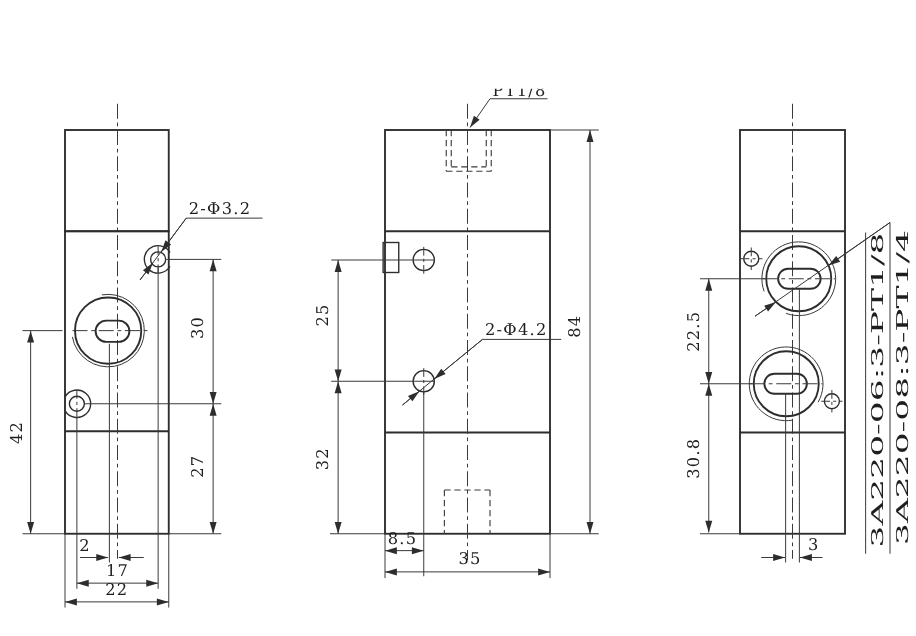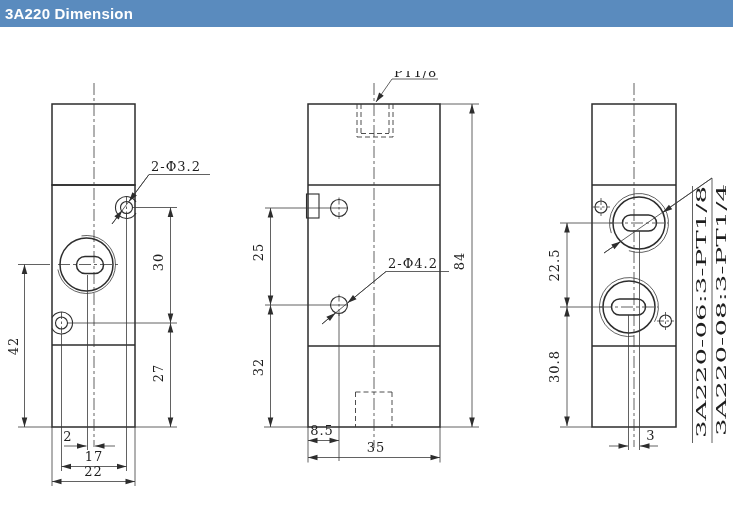--- a/index.html
+++ b/index.html
@@ -17,23 +17,20 @@
   .cl{stroke:#3a3a3a;stroke-width:0.8;fill:none;stroke-dasharray:12 3 3 3;}
   .cls{stroke:#3a3a3a;stroke-width:0.8;fill:none;stroke-dasharray:7 2.5 2.5 2.5;}
   .hid{stroke:#3a3a3a;stroke-width:0.9;fill:none;stroke-dasharray:5 3;}
   .dimt{font-family:"DejaVu Serif",serif;font-size:13px;fill:#1e1e1e;letter-spacing:1px;}
   .modt{font-family:"DejaVu Serif",serif;font-size:13px;fill:#1e1e1e;}
 </style>
 </head>
 <body>
 
 <div class="page">
-  <div class="titlebar">
-    <h1>3A220 Dimension</h1>
-  </div>
 
   <svg width="733" height="482" viewBox="0 27 733 482">
     <defs>
       <marker id="arr" markerUnits="userSpaceOnUse" markerWidth="11" markerHeight="8" refX="10" refY="4" orient="auto-start-reverse">
         <path d="M0.5,1.2 L10,4 L0.5,6.8 Z" fill="#2d2d2d"></path>
       </marker>
       <clipPath id="ptclip">
           <rect x="386" y="71" width="62" height="9"></rect>
         </clipPath>
     </defs>

